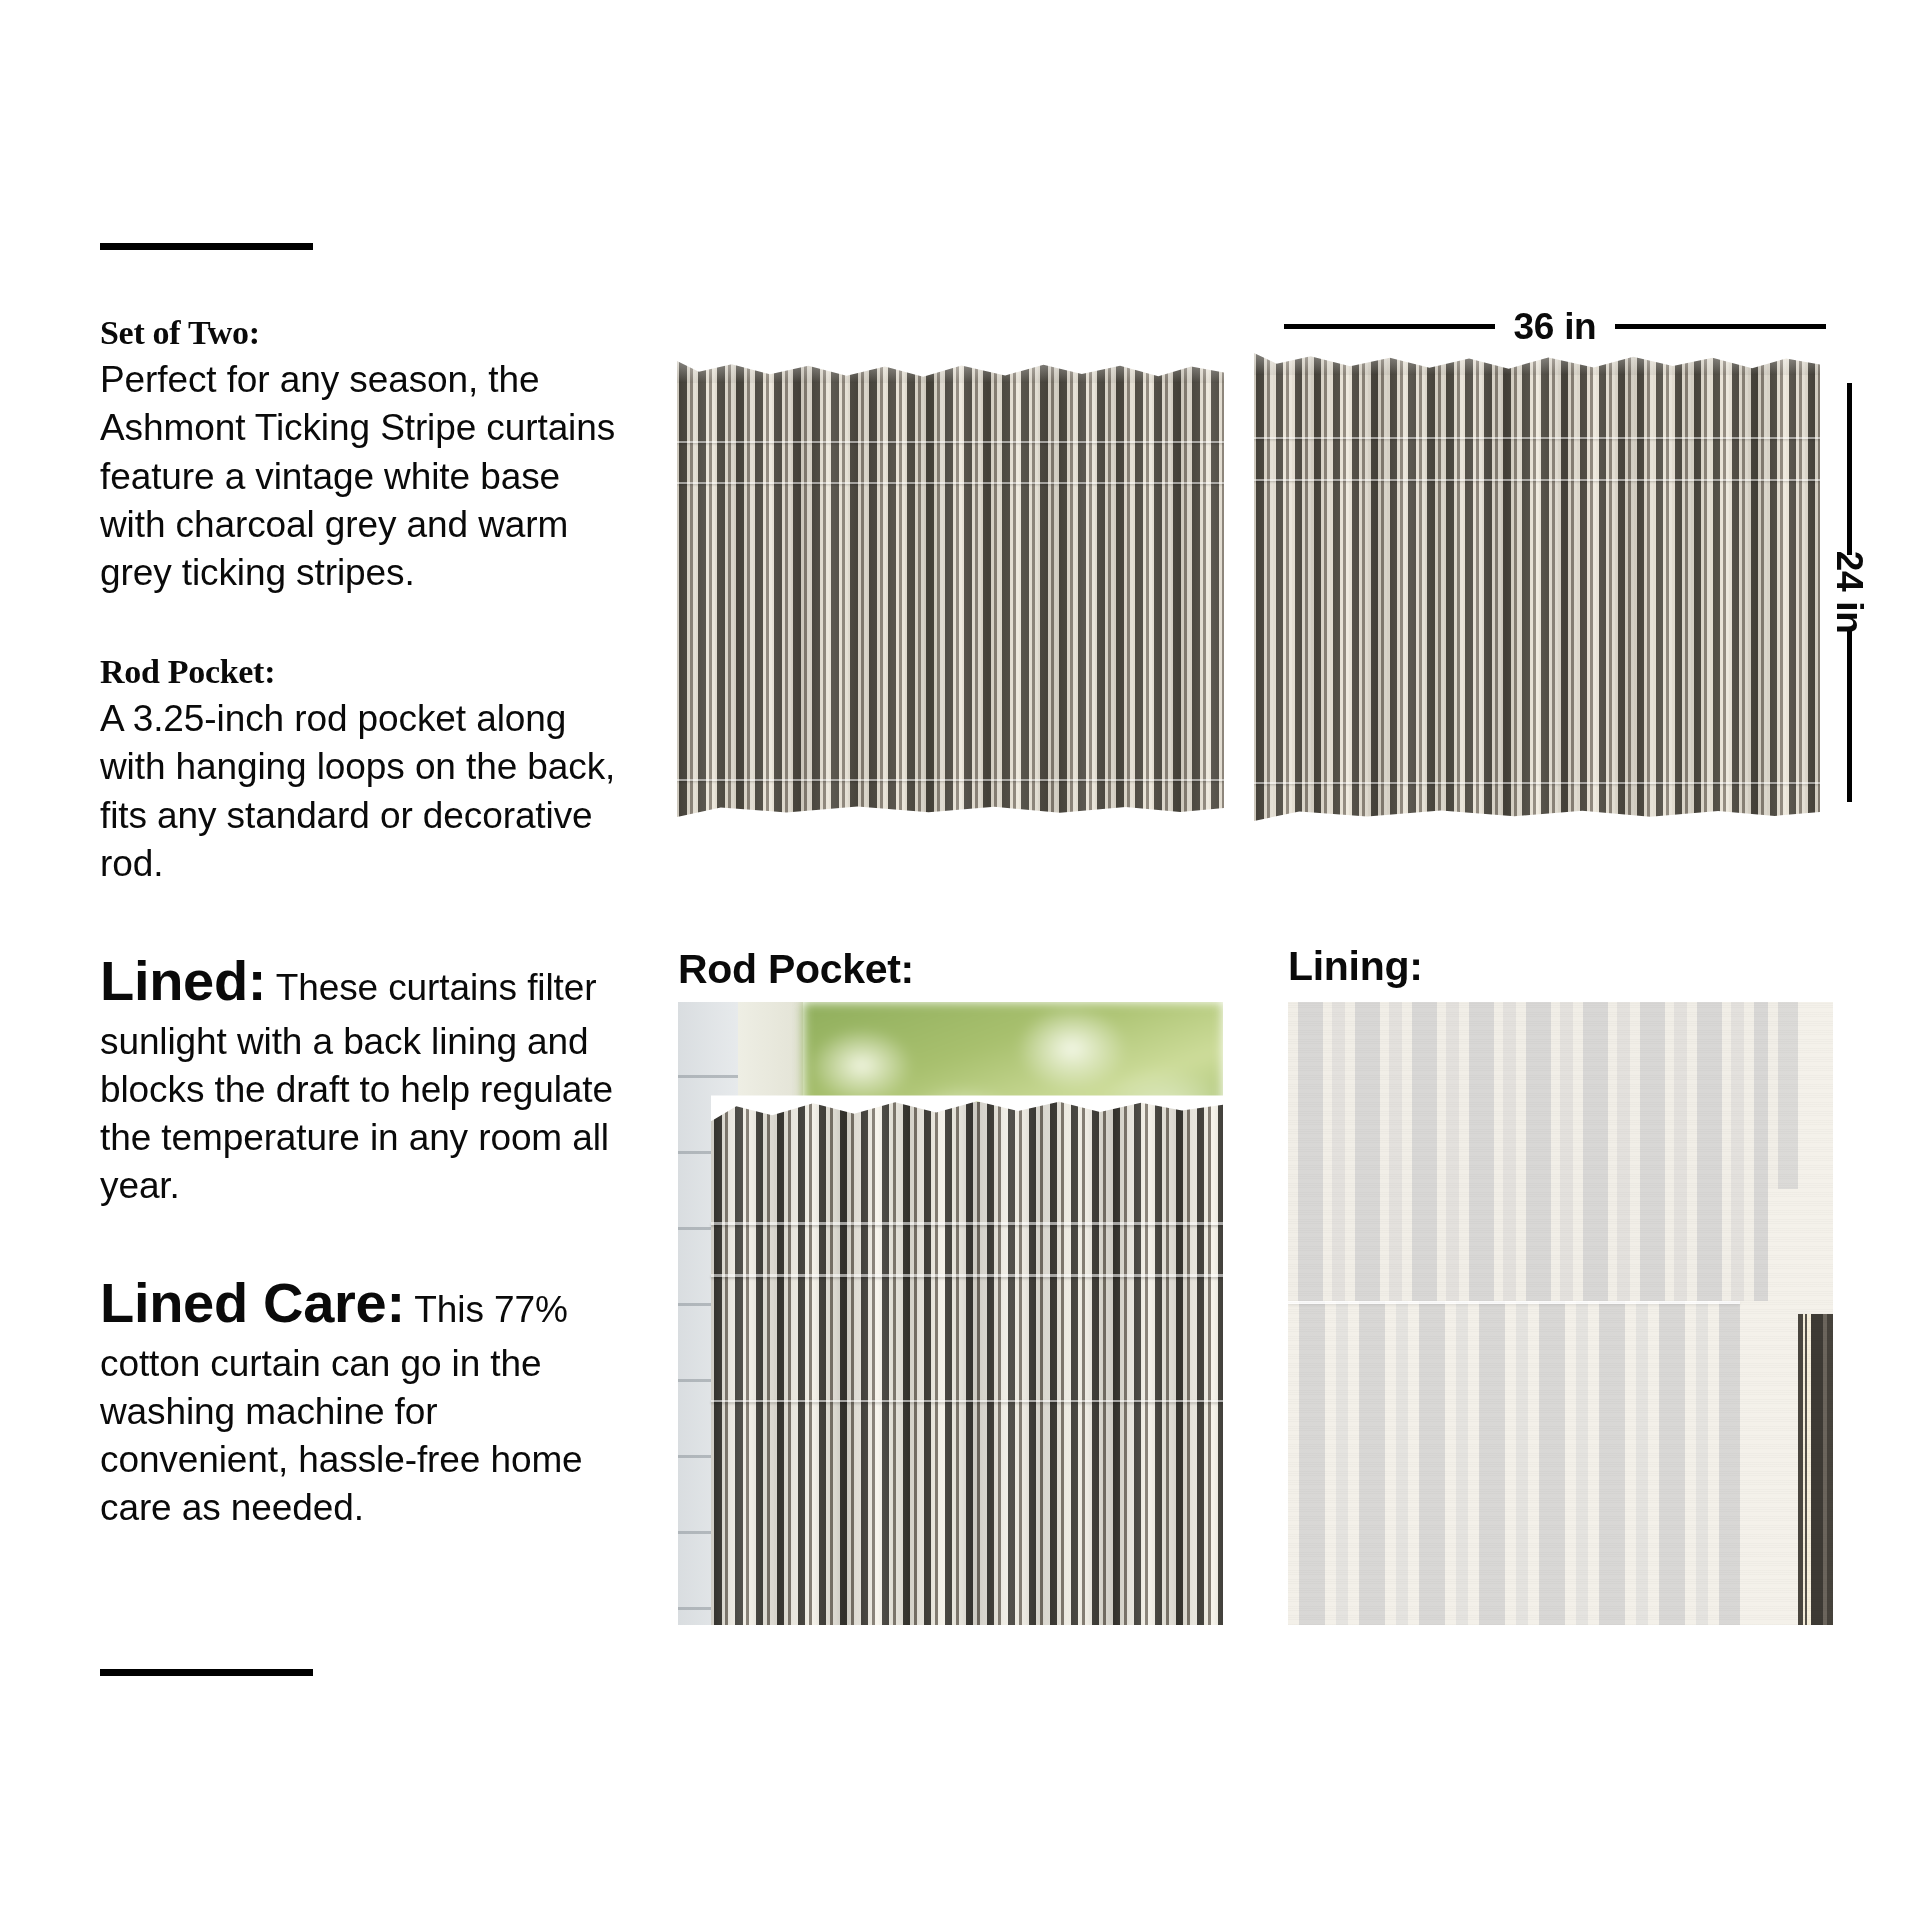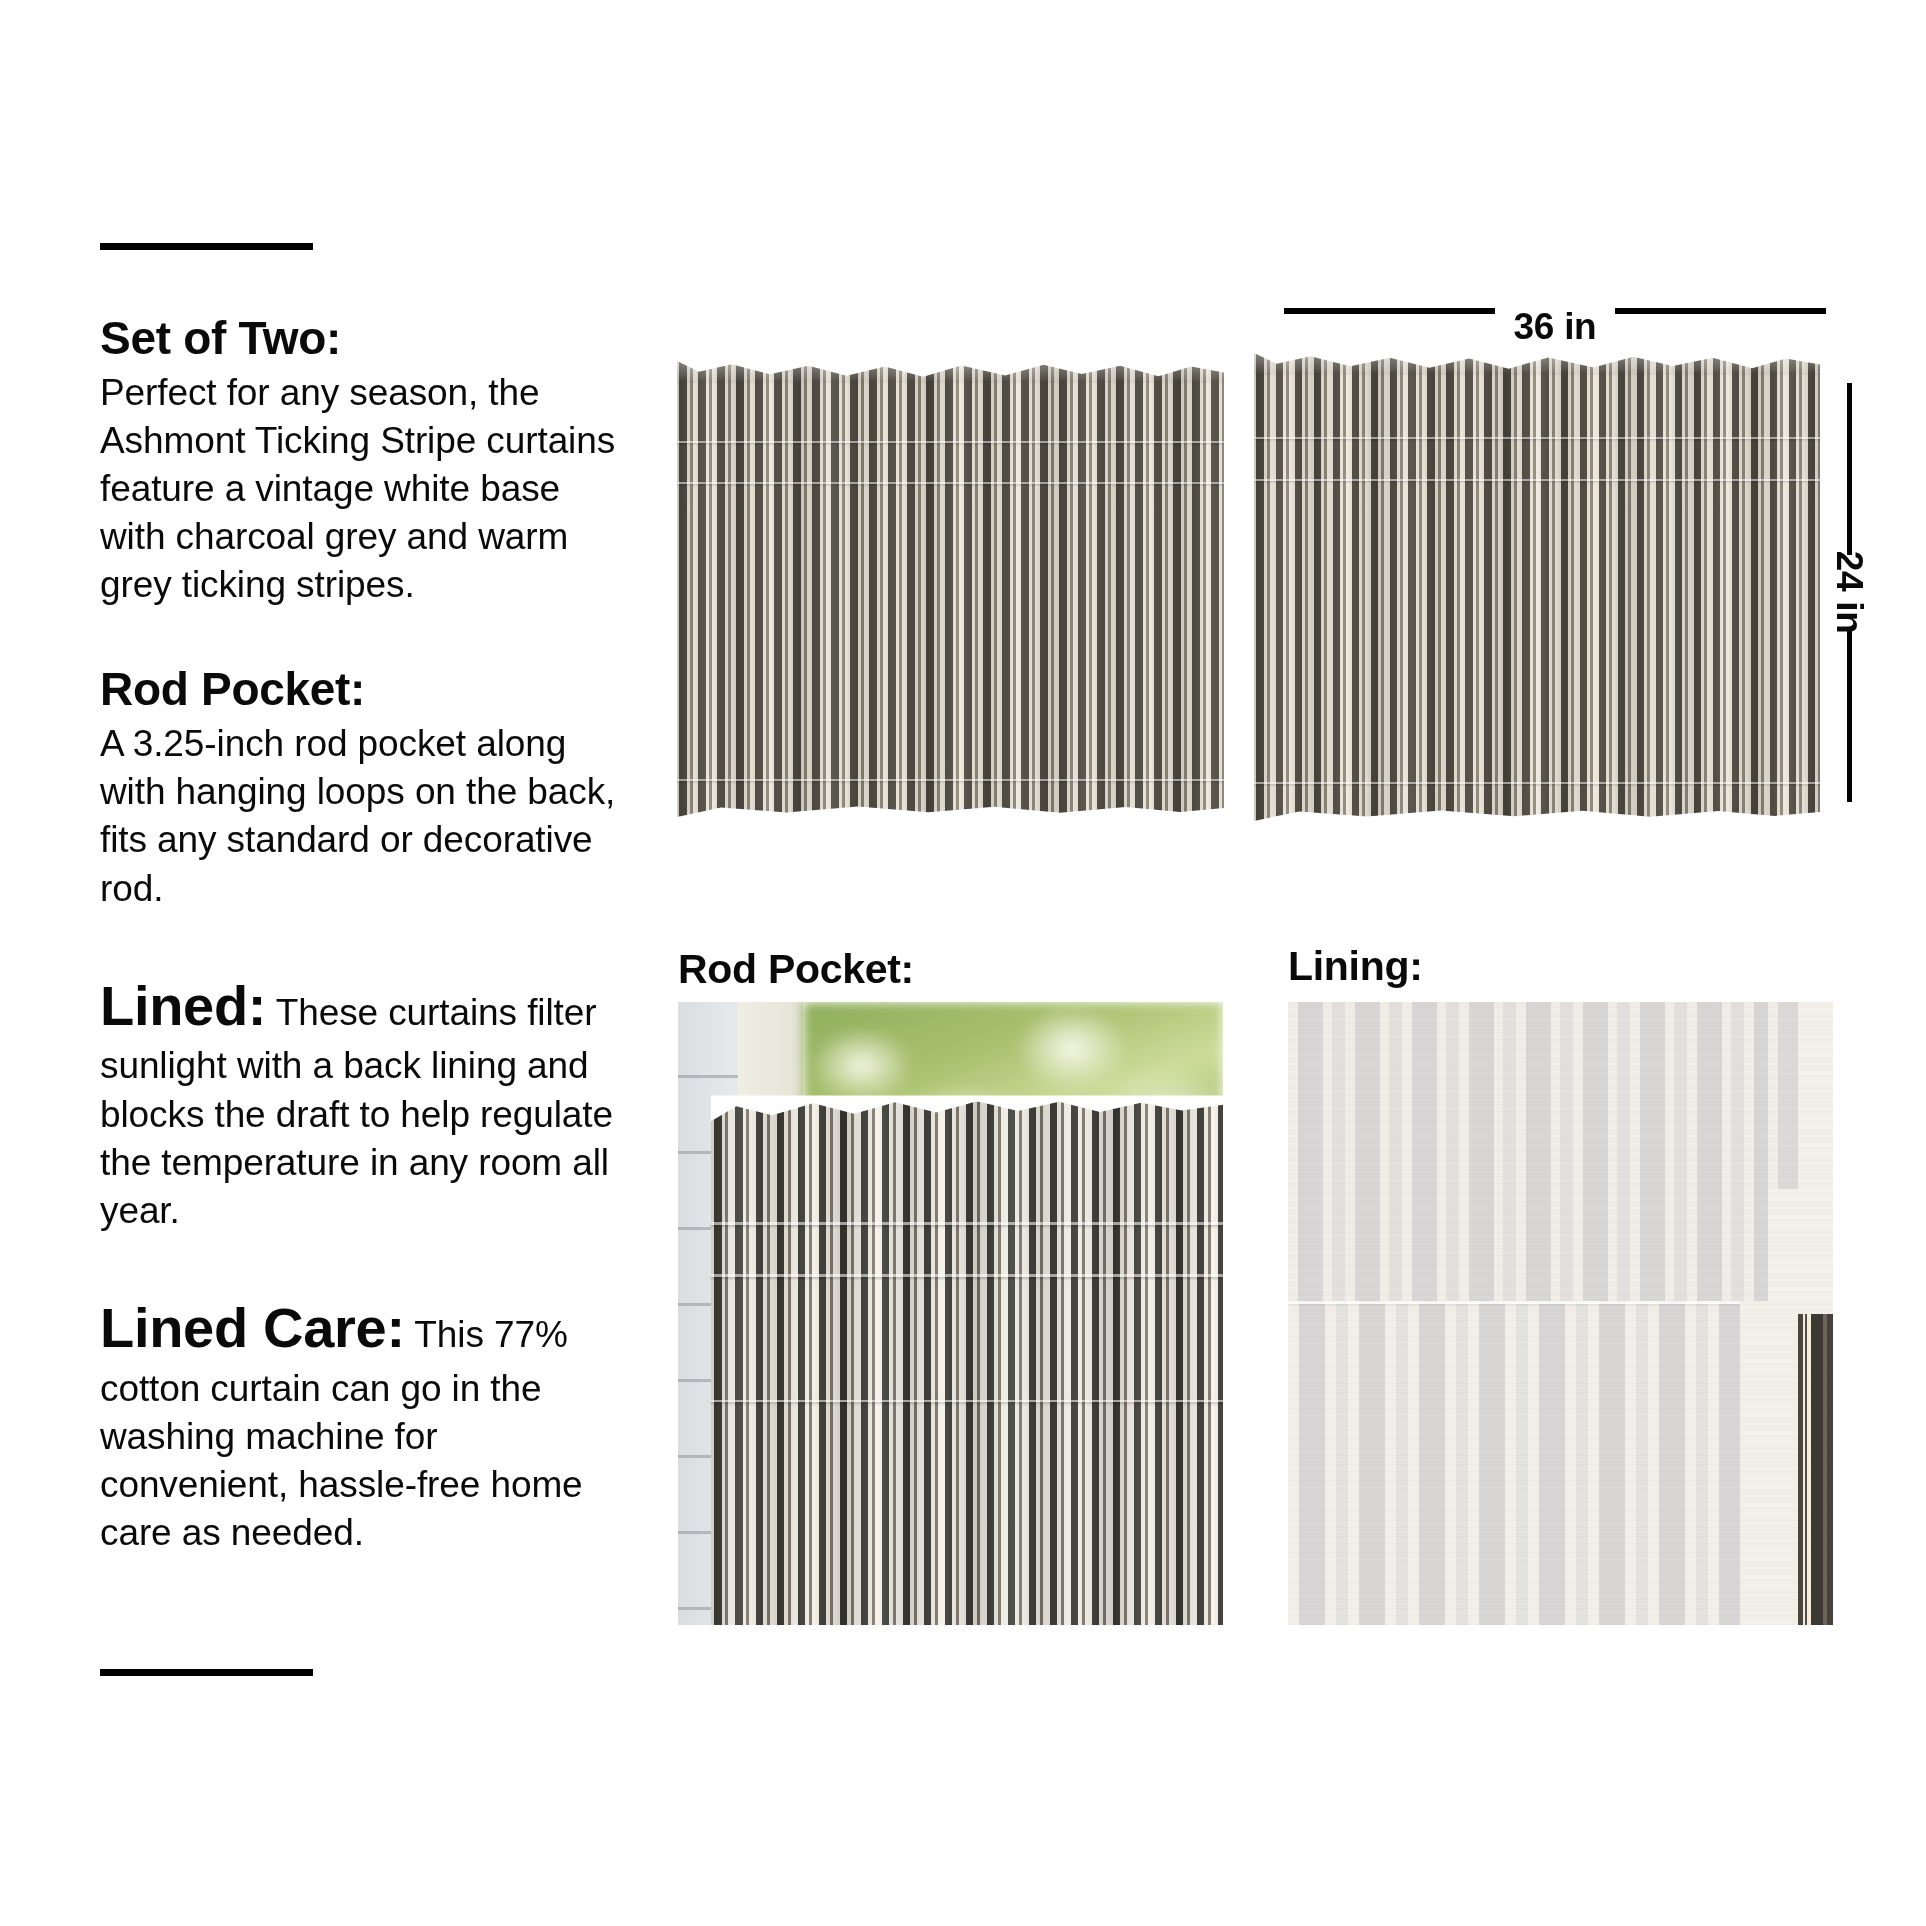--- a/index.html
+++ b/index.html
@@ -37,25 +37,26 @@
     width: 213px;
     height: 6.8px;
     background: #000000;
   }
 
   .block { margin-top: 0; }
   .block.first { margin-top: 65px; }
   .block.spaced { margin-top: 57px; }
 
   h2.head {
-    font-size: 46px;
+    font-size: 34px;
     font-weight: 700;
     line-height: 1.04;
     margin: 0 0 6.2px 0;
     letter-spacing: -0.3px;
+    font-family: Liberation Serif, serif;
   }
 
   p.body {
     font-size: 37px;
     font-weight: 400;
     line-height: 1.30;
     margin: 0;
     letter-spacing: -0.1px;
   }
 
@@ -140,20 +141,21 @@
                        70% 74%, 82% 38%, 92% 68%, 100% 44%, 100% 100%);
   }
 
   
   .dim-h {
     position: absolute;
     left: 1284px;
     top: 308px;
     width: 542px;
     display: flex;
+    align-items: center;
     gap: 16px;
   }
   .dim-h .seg { flex: 1 1 auto; height: 5.5px; background: #000; }
   .dim-h .lbl {
     font-size: 37px;
     font-weight: 700;
     line-height: 1;
     white-space: nowrap;
     letter-spacing: -0.3px;
     padding: 0 2.5px;

